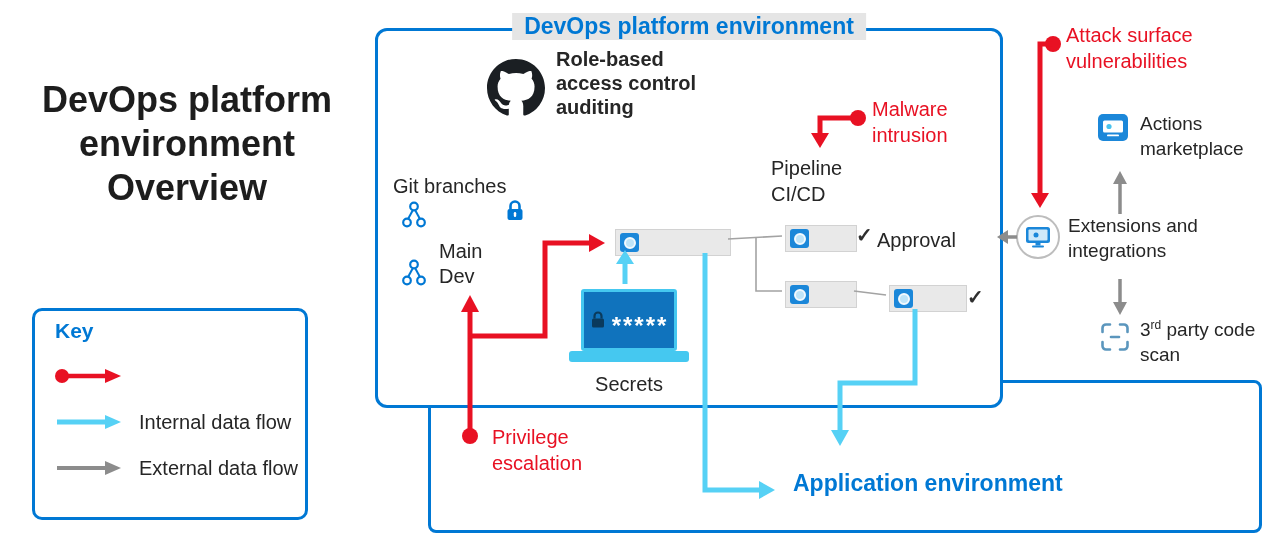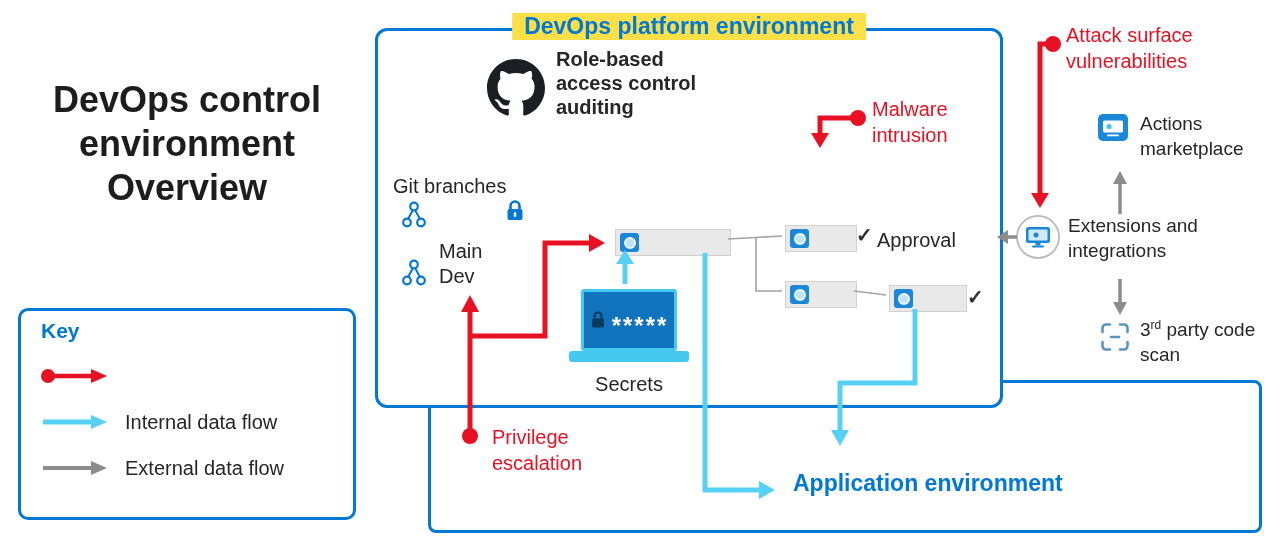--- a/index.html
+++ b/index.html
@@ -7,21 +7,21 @@
   #stage{position:relative;width:1280px;height:549px;overflow:hidden;background:#fff;}
   .abs{position:absolute;}
 
   .page-title{font-size:36px;font-weight:bold;color:#1d1d1d;text-align:center;line-height:1.22;}
 
   
   .appbox{border:3px solid var(--accent,#0078d4);border-radius:8px;background:#fff;box-sizing:border-box;}
   .devbox{border:3px solid var(--accent,#0078d4);border-radius:12px;background:#fff;box-sizing:border-box;}
   .keybox{border:3px solid var(--accent,#0078d4);border-radius:10px;background:#fff;box-sizing:border-box;}
 
-  .dev-title{position:absolute;top:-18px;left:50%;transform:translateX(-50%);background:#fde047;
+  .dev-title{position:absolute;top:-18px;left:50%;transform:translateX(-50%);background:#e5e5e5;
              padding:0 12px;font-size:23px;font-weight:bold;color:var(--accent,#0078d4);white-space:nowrap;}
   .app-title{font-size:23px;font-weight:bold;color:var(--accent,#0078d4);white-space:nowrap;}
   .key-title{position:absolute;font-size:21px;font-weight:bold;color:var(--accent,#0078d4);}
 
   .lbl{font-size:20px;color:#262626;line-height:1.3;}
   .bold{font-weight:bold;}
   .red-label{font-size:20px;color:var(--red,#e81123);line-height:1.3;}
   .center{text-align:center;}
 
   .key-row{position:absolute;display:flex;align-items:center;gap:14px;height:26px;}
@@ -58,23 +58,23 @@
   .key-cyan{stroke:var(--cyan,#56d1f5);stroke-width:5;fill:none;}
   .key-gray{stroke:var(--gray,#8c8c8c);stroke-width:4;fill:none;}
 </style>
 </head>
 <body>
 
 <div id="stage">
 
   <div class="abs appbox" style="left:428px;top:380px;width:834px;height:153px;"></div>
 
-  <div class="abs page-title" style="left:27px;top:78px;width:320px;">DevOps control environment Overview</div>
-
-  <div class="abs keybox" style="left:18px;top:308px;width:338px;height:212px;">
+  <div class="abs page-title" style="left:27px;top:78px;width:320px;">DevOps platform environment Overview</div>
+
+  <div class="abs keybox" style="left:32px;top:308px;width:276px;height:212px;">
     <div class="key-title" style="left:20px;top:8px;">Key</div>
 
     <div class="key-row" style="left:18px;top:52px;">
       <svg width="72" height="20" viewBox="0 0 72 20">
         <circle cx="9" cy="10" r="7" class="red-fill"></circle>
         <line x1="14" y1="10" x2="53" y2="10" class="key-red"></line>
         <polygon points="52,3 52,17 68,10" class="red-fill"></polygon>
       </svg>
     </div>
 
@@ -131,20 +131,21 @@
     <div class="laptop-screen" style="left:203px;top:258px;width:96px;height:62px;">
       <svg width="16" height="20" viewBox="0 0 16 20">
         <path d="M4.5,8.5 V6 a3.5,3.5 0 0 1 7,0 V8.5" fill="none" stroke="#0a3a5c" stroke-width="2.2"></path>
         <rect x="2" y="8.5" width="12" height="9" rx="1.5" fill="#0a3a5c"></rect>
       </svg>
       <span class="masked">*****</span>
     </div>
     <div class="laptop-base" style="left:191px;top:320px;width:120px;height:11px;"></div>
     <div class="abs lbl center" style="left:203px;top:340px;width:96px;">Secrets</div>
 
+    <div class="abs lbl" style="left:393px;top:124px;width:95px;">Pipeline CI/CD</div>
 
     <div class="pipe-box" style="left:237px;top:198px;width:116px;">
       <span class="pipe-icon">
           <span class="pipe-dot"></span>
         </span>
     </div>
     <div class="pipe-box" style="left:407px;top:194px;width:72px;">
       <span class="pipe-icon">
           <span class="pipe-dot"></span>
         </span>

